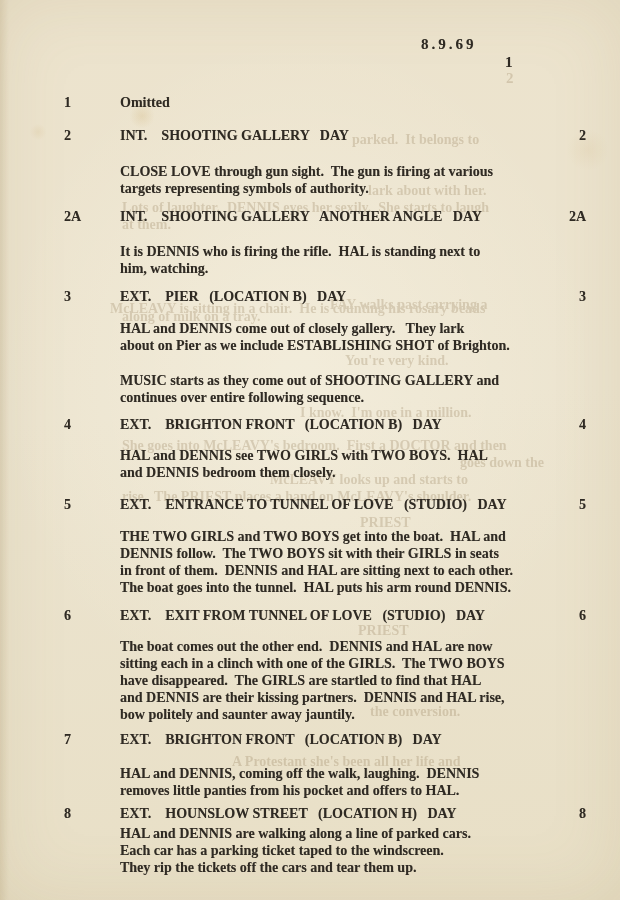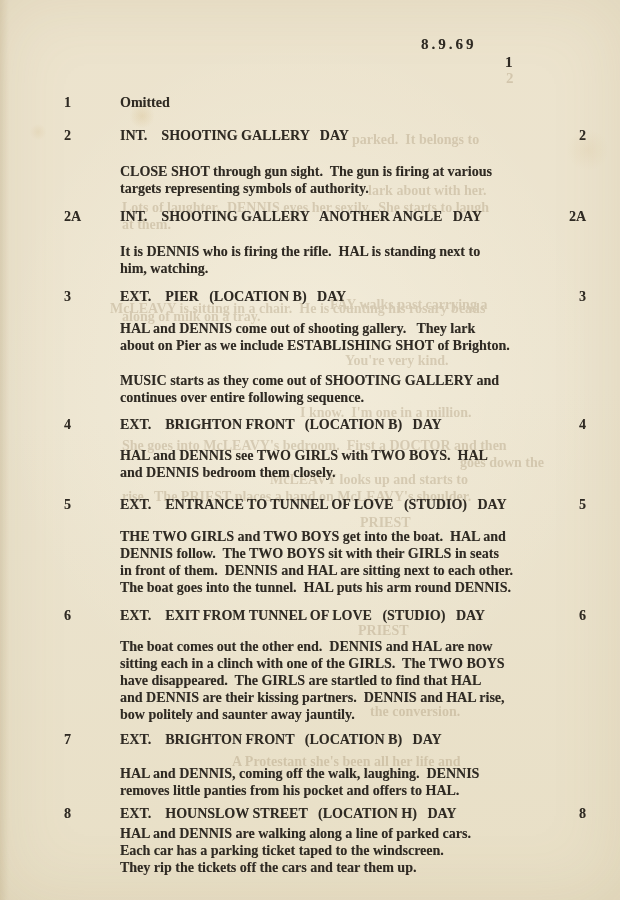--- a/index.html
+++ b/index.html
@@ -69,31 +69,31 @@
 
   <div class="layer ink" id="typed-layer">
     <span class="abs date-stamp">8.9.69</span>
     <span class="abs page-number">1</span>
     <div id="scenes">
         <div class="abs scene-num-left" style="top: 94px;">1</div>
         <div class="abs scene-heading" style="top: 94px;">Omitted</div>
         <div class="abs scene-num-left" style="top: 127px;">2</div>
         <div class="abs scene-heading" style="top: 127px;">INT.    SHOOTING GALLERY   DAY</div>
         <div class="abs scene-num-right" style="top: 127px;">2</div>
-        <div class="abs scene-line" style="top: 163px;">CLOSE SHOT through gun sight.  The gun is firing at various</div>
+        <div class="abs scene-line" style="top: 163px;">CLOSE LOVE through gun sight.  The gun is firing at various</div>
         <div class="abs scene-line" style="top: 180px;">targets representing symbols of authority.</div>
         <div class="abs scene-num-left" style="top: 208px;">2A</div>
         <div class="abs scene-heading" style="top: 208px;">INT.    SHOOTING GALLERY   ANOTHER ANGLE   DAY</div>
         <div class="abs scene-num-right" style="top: 208px;">2A</div>
         <div class="abs scene-line" style="top: 243px;">It is DENNIS who is firing the rifle.  HAL is standing next to</div>
         <div class="abs scene-line" style="top: 260px;">him, watching.</div>
         <div class="abs scene-num-left" style="top: 288px;">3</div>
         <div class="abs scene-heading" style="top: 288px;">EXT.    PIER   (LOCATION B)   DAY</div>
         <div class="abs scene-num-right" style="top: 288px;">3</div>
-        <div class="abs scene-line" style="top: 320px;">HAL and DENNIS come out of shooting gallery.   They lark</div>
+        <div class="abs scene-line" style="top: 320px;">HAL and DENNIS come out of closely gallery.   They lark</div>
         <div class="abs scene-line" style="top: 337px; text-align: center;">about on Pier as we include ESTABLISHING SHOT of Brighton.</div>
         <div class="abs scene-line" style="top: 372px;">MUSIC starts as they come out of SHOOTING GALLERY and</div>
         <div class="abs scene-line" style="top: 389px;">continues over entire following sequence.</div>
         <div class="abs scene-num-left" style="top: 416px;">4</div>
         <div class="abs scene-heading" style="top: 416px;">EXT.    BRIGHTON FRONT   (LOCATION B)   DAY</div>
         <div class="abs scene-num-right" style="top: 416px;">4</div>
         <div class="abs scene-line" style="top: 447px;">HAL and DENNIS see TWO GIRLS with TWO BOYS.  HAL</div>
         <div class="abs scene-line" style="top: 464px;">and DENNIS bedroom them closely.</div>
         <div class="abs scene-num-left" style="top: 496px;">5</div>
         <div class="abs scene-heading" style="top: 496px;">EXT.    ENTRANCE TO TUNNEL OF LOVE   (STUDIO)   DAY</div>

